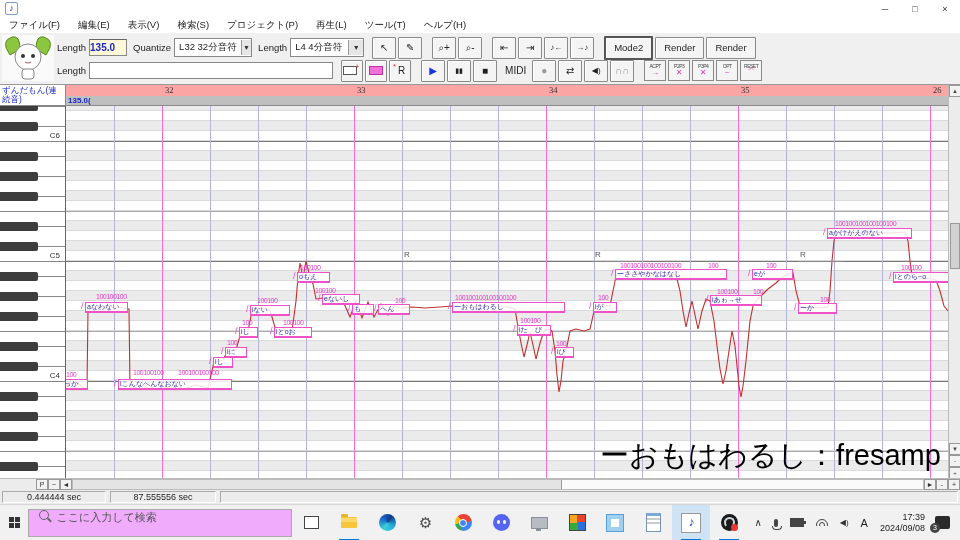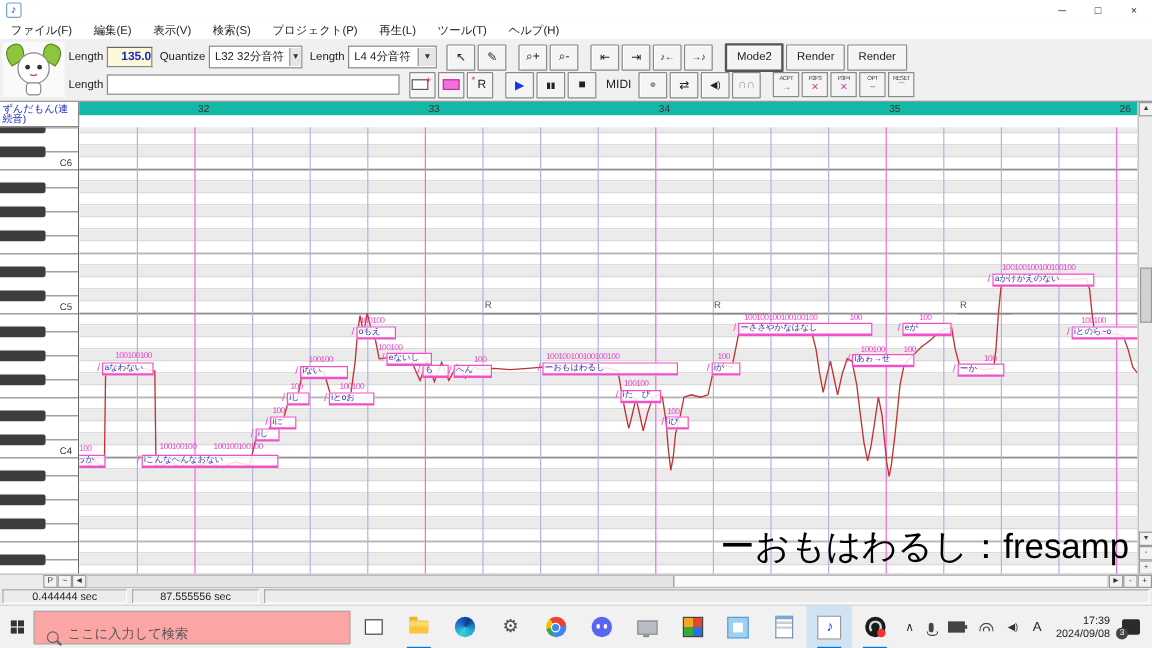--- a/index.html
+++ b/index.html
@@ -17,21 +17,21 @@
   .menubar{left:0;top:17px;width:960px;height:16px;background:#fff;display:flex;align-items:center;
            font-size:9.5px;border-bottom:1px solid #ddd;}
   .menu-item{padding:0 9px;}
   
   .toolbar{left:0;top:33px;width:960px;height:51px;background:#f0f0f0;border-bottom:1px solid #999;}
   .avatar{left:2px;top:2px;width:52px;height:46px;}
   .trow1{left:57px;top:4px;height:21px;display:flex;align-items:center;}
   .trow2{left:57px;top:27px;height:21px;display:flex;align-items:center;}
   .tlabel{font-size:9.5px;margin-right:3px;}
   .tempo-field{width:36px;height:15px;background:#fdf8d8;border:1px solid #888;border-top-color:#666;
-               color:#1a28c8;font-size:10px;font-weight:bold;text-align:right;line-height:15px;}
+               color:#1a28c8;font-size:10px;font-weight:bold;text-align:left;line-height:15px;}
   .dd{height:17px;background:#fff;border:1px solid #888;display:flex;align-items:center;font-size:9.5px;}
   .dd .val{padding:0 4px;white-space:nowrap;}
   .dd .arr{width:14px;height:15px;background:#e6e6e6;border-left:1px solid #999;text-align:center;
            font-size:7px;line-height:15px;color:#333;margin-left:auto;}
   .tbtn{height:20px;min-width:22px;background:#f4f4f4;border:1px solid #8a8a8a;border-radius:1px;
         box-shadow:inset 1px 1px 0 #fff;display:inline-flex;align-items:center;justify-content:center;
         font-size:10px;color:#222;margin-right:2px;}
   .tbtn.small{min-width:20px;}
   .tbtn.wide{padding:0 8px;font-size:9.5px;}
   .gap{width:8px;}
@@ -44,21 +44,21 @@
   .pbt{width:20px;height:19px;background:#f4f4f4;border:1px solid #8a8a8a;margin-right:2px;
        display:inline-flex;flex-direction:column;align-items:center;justify-content:center;line-height:5px;}
   .pbt .lb{font-size:5px;color:#444;letter-spacing:-0.5px;}
   .pbt .gl{font-size:8px;color:#d040b0;line-height:8px;}
   .midi-lbl{font-size:10px;margin:0 6px;}
   
   .main{left:0;top:84px;width:960px;height:394px;background:#fff;border-top:1px solid #999;}
   .corner{left:0;top:0;width:66px;height:21px;background:#fff;border-right:1px solid #888;
           border-bottom:1px solid #888;color:#1a28c8;font-size:8.5px;line-height:9px;
           word-break:break-all;overflow:hidden;padding:1px 2px;box-sizing:border-box;}
-  .ruler{left:66px;top:0;width:882px;height:11px;background:#14b8a6;overflow:hidden;}
+  .ruler{left:66px;top:0;width:882px;height:11px;background:#fca5a5;overflow:hidden;font-family:Liberation Serif, serif;}
   .mnum{position:absolute;top:0;font-size:8.5px;color:#333;}
   .tempobar{left:66px;top:11px;width:882px;height:10px;background:#bfbfbf;border-bottom:1px solid #8a8a8a;
             box-sizing:border-box;overflow:hidden;}
   .tempomark{position:absolute;left:2px;top:0;color:#1a28c8;font-size:8px;font-weight:bold;line-height:9px;}
   .keys{left:0;top:21px;width:66px;height:373px;background:#fff;overflow:hidden;border-right:1px solid #666;box-sizing:border-box;}
   .bkey{position:absolute;left:0;width:38px;height:9px;background:#3d3d3d;border-radius:0 2px 2px 0;}
   .keydiv{position:absolute;background:#888;height:1px;}
   .klabel{position:absolute;right:5px;font-size:8px;color:#333;line-height:10px;}
   .grid{left:66px;top:21px;width:882px;height:373px;background:#fff;overflow:hidden;}
   .grow{position:absolute;left:0;width:882px;height:10px;box-sizing:border-box;border-bottom:1px solid #dadada;}
@@ -91,21 +91,21 @@
   .hthumb{position:absolute;left:0;top:0;height:9px;width:488px;background:#e4e4e4;border-right:1px solid #999;}
   
   .statusbar{left:0;top:490px;width:960px;height:14px;background:#ececec;display:flex;font-size:9px;}
   .scell{height:12px;margin-top:1px;border:1px solid #aaa;border-right-color:#fff;border-bottom-color:#fff;
          box-sizing:border-box;text-align:center;line-height:11px;background:#ececec;}
   
   .taskbar{left:0;top:504px;width:960px;height:36px;background:#f1f1f1;border-top:1px solid #d6d6d6;
            box-sizing:border-box;display:flex;align-items:center;}
   .start{width:30px;height:36px;display:flex;align-items:center;justify-content:center;}
   .win-glyph{width:5px;height:5px;background:#333;box-shadow:6px 0 #333,0 6px #333,6px 6px #333;margin:-6px 6px 0 0;}
-  .searchbox{width:262px;height:26px;background:#fca5a5;border:1px solid #aaa;display:flex;align-items:flex-end;
+  .searchbox{width:262px;height:26px;background:#f0abfc;border:1px solid #aaa;display:flex;align-items:flex-start;
              font-size:11px;color:#555;flex:none;}
   .mag{width:8px;height:8px;border:1.5px solid #666;border-radius:50%;margin:0 7px 0 10px;position:relative;flex:none;}
   .mag::after{content:"";position:absolute;width:5px;height:1.5px;background:#666;transform:rotate(45deg);right:-4px;bottom:-2px;}
   .tb-item{width:38px;height:36px;display:flex;align-items:center;justify-content:center;position:relative;flex:none;}
   .tb-item.active::after{content:"";position:absolute;bottom:0;left:9px;width:20px;height:2px;background:#0078d7;}
   .tb-item.focused{background:#cfe3f5;}
   .tview{width:13px;height:11px;border:1.5px solid #444;background:#fff;}
   .folder{width:16px;height:11px;background:#f8c63e;border-radius:1px;position:relative;}
   .folder::before{content:"";position:absolute;top:-3px;left:0;width:7px;height:3px;background:#e8b42e;border-radius:1px 1px 0 0;}
   .folder::after{content:"";position:absolute;top:1px;left:0;width:16px;height:4px;background:#fbd96a;}
@@ -292,20 +292,23 @@
 
 <div class="abs main">
   <div class="abs corner">ずんだもん(連続音)</div>
   <div class="abs ruler" id="ruler">
       <div class="mnum" style="left: 99px;">32</div>
       <div class="mnum" style="left: 291px;">33</div>
       <div class="mnum" style="left: 483px;">34</div>
       <div class="mnum" style="left: 675px;">35</div>
       <div class="mnum" style="left: 867px;">26</div>
     </div>
+  <div class="abs tempobar">
+    <span class="tempomark">135.0(</span>
+  </div>
   <div class="abs keys" id="keys">
       <div class="bkey" style="top: -4.5px;"></div>
       <div class="keydiv" style="left: 38px; width: 28px; top: 0px;"></div>
       <div class="bkey" style="top: 15.5px;"></div>
       <div class="keydiv" style="left: 38px; width: 28px; top: 20px;"></div>
       <div class="keydiv" style="left: 0px; width: 66px; top: 35px;"></div>
       <div class="klabel" style="top: 25px;">C6</div>
       <div class="bkey" style="top: 45.5px;"></div>
       <div class="keydiv" style="left: 38px; width: 28px; top: 50px;"></div>
       <div class="bkey" style="top: 65.5px;"></div>

